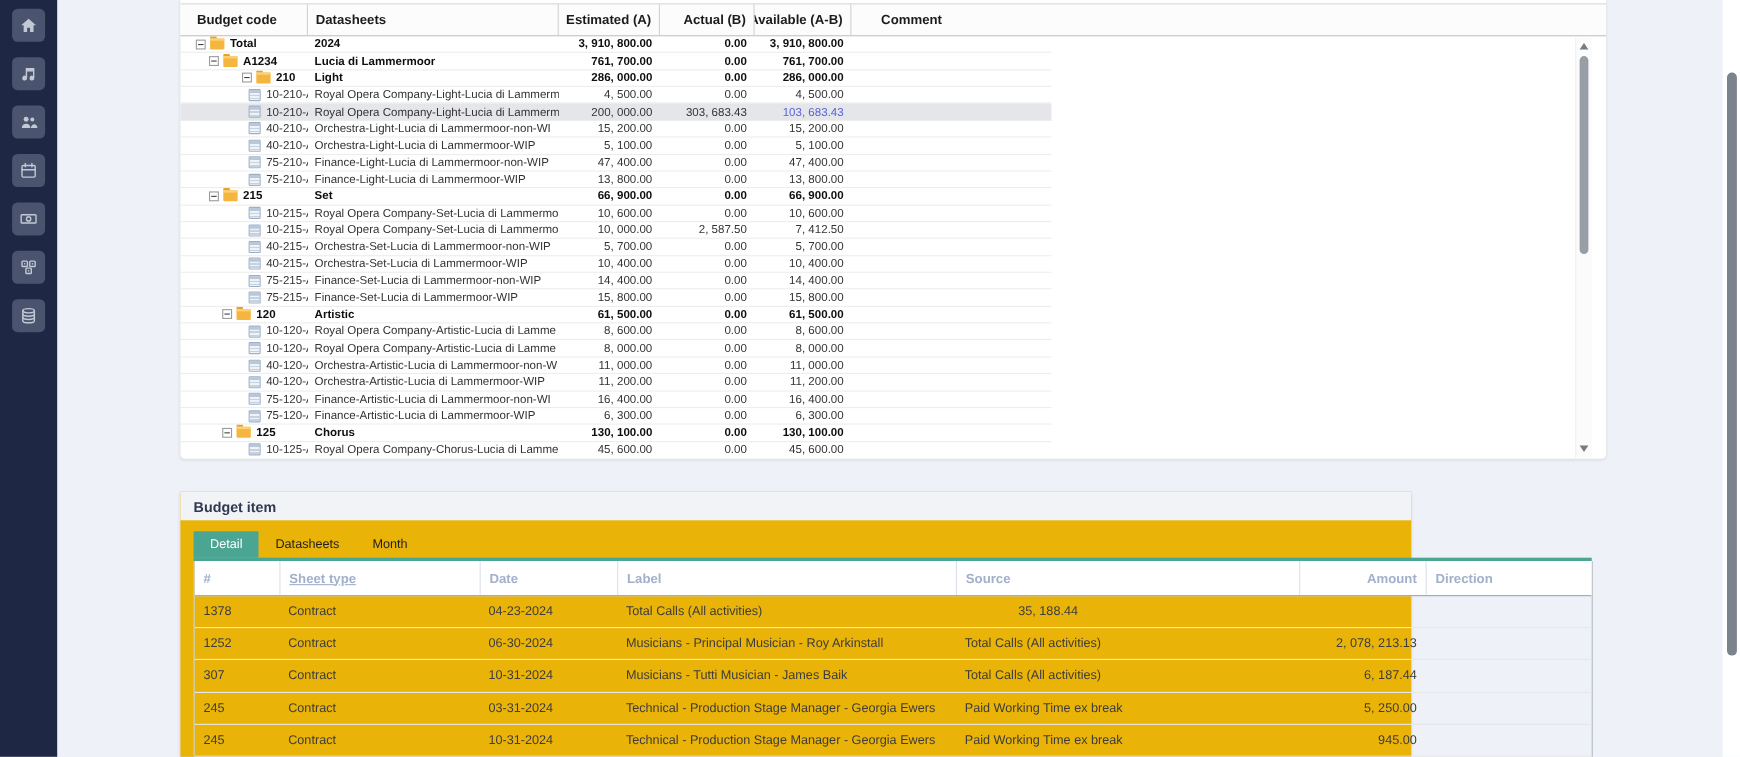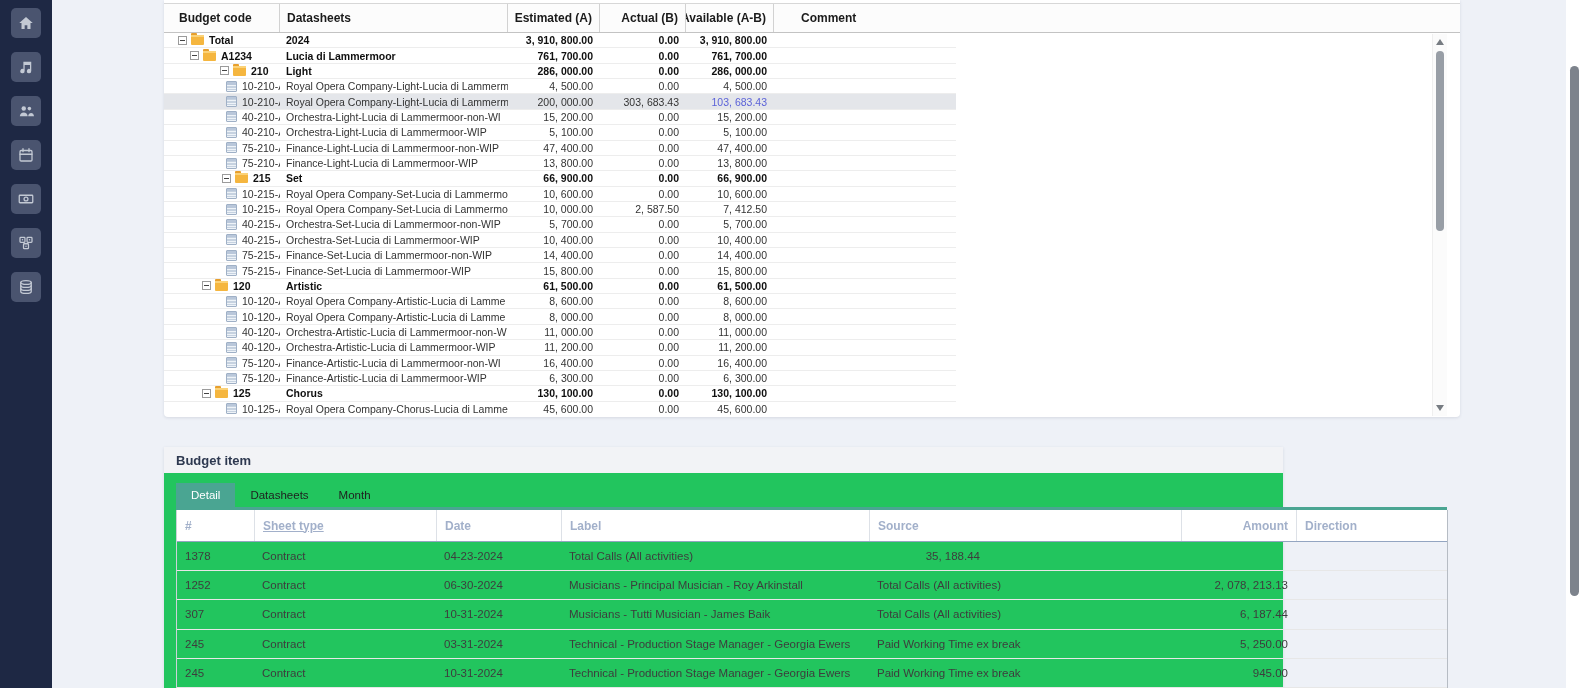--- a/index.html
+++ b/index.html
@@ -42,21 +42,21 @@
          linear-gradient(#b9c7da 0 2.5px, rgba(0,0,0,0) 2.5px),
          repeating-linear-gradient(#eef3f8 0 1.5px, #c6d2e0 1.5px 2.8px)}
   
   .vsb{position:absolute;left:1268px;top:34px;width:14px;height:382px;background:#fbfbfb;border-left:1px solid #efefef}
   .vsb .arr{position:absolute;left:3px;width:0;height:0;border-left:4px solid transparent;border-right:4px solid transparent;cursor:pointer}
   .vsb .up{top:5px;border-bottom:6px solid #777c82}
   .vsb .dn{bottom:5px;border-top:6px solid #777c82}
   .vsb .thumb{position:absolute;left:3px;width:8px;top:17px;height:180px;background:#989ea6;border-radius:4px;cursor:pointer}
 
   
-  .item-card{position:absolute;left:164px;top:447px;width:1119px;height:241px;background:#22c55e;
+  .item-card{position:absolute;left:164px;top:447px;width:1119px;height:241px;background:#eab308;
              box-shadow:0 1px 3px rgba(40,50,80,.12)}
   .item-title{height:26px;background:#f2f3f6;display:flex;align-items:center;padding-left:12px;
               font-size:13px;font-weight:bold;color:#2e3950}
   .tabs{position:absolute;left:12px;top:36px;display:flex;height:24px}
   .tab{padding:0 15px;font-size:11.5px;display:flex;align-items:center;color:#1f1f1f;cursor:pointer}
   .tab.active{background:#4aa592;color:#fff}
   .tab-underline{position:absolute;left:12px;top:60px;width:1271px;height:3px;background:#4aa592}
   .item-table{position:absolute;left:12px;top:63px;width:1270px;bottom:0;
               border-left:1px solid #ccd2d9;border-right:1px solid #b6bcc4;box-sizing:content-box;overflow:hidden}
   .i-head{display:flex;height:32px;border-bottom:1px solid #93a5c1;background:#fff;box-sizing:border-box}
@@ -249,21 +249,21 @@
             <span class="sheet"></span>
             <span>75-210-A1234-W</span>
           </div>
           <div class="cell" style="width: 228px; padding-left: 6px;">Finance-Light-Lucia di Lammermoor-WIP</div>
           <div class="cell num" style="width: 92px;">13, 800.00</div>
           <div class="cell num" style="width: 86px;">0.00</div>
           <div class="cell num" style="width: 88px;">13, 800.00</div>
           <div class="cell" style="width: 174px;"></div>
         </div>
         <div class="t-row grp">
-          <div class="cell" style="width: 116px; padding-left: 58px;">
+          <div class="cell" style="width: 116px; padding-left: 26px;">
             <span class="exp"></span>
             <span class="folder"></span>
             <span>215</span>
           </div>
           <div class="cell" style="width: 228px; padding-left: 6px;">Set</div>
           <div class="cell num" style="width: 92px;">66, 900.00</div>
           <div class="cell num" style="width: 86px;">0.00</div>
           <div class="cell num" style="width: 88px;">66, 900.00</div>
           <div class="cell" style="width: 174px;"></div>
         </div>

